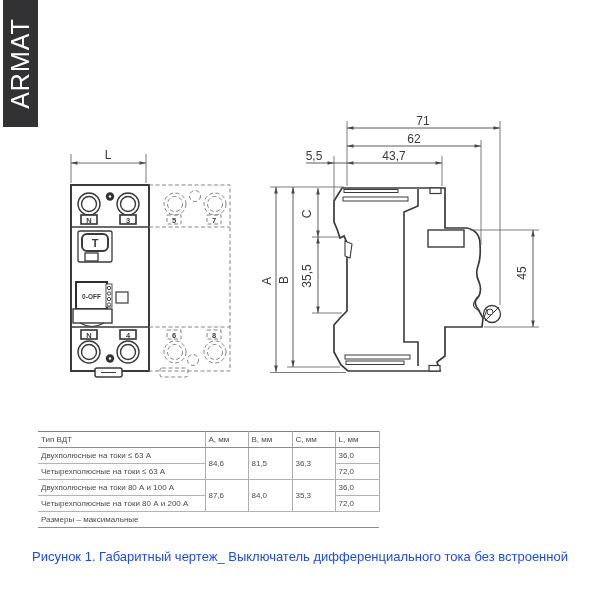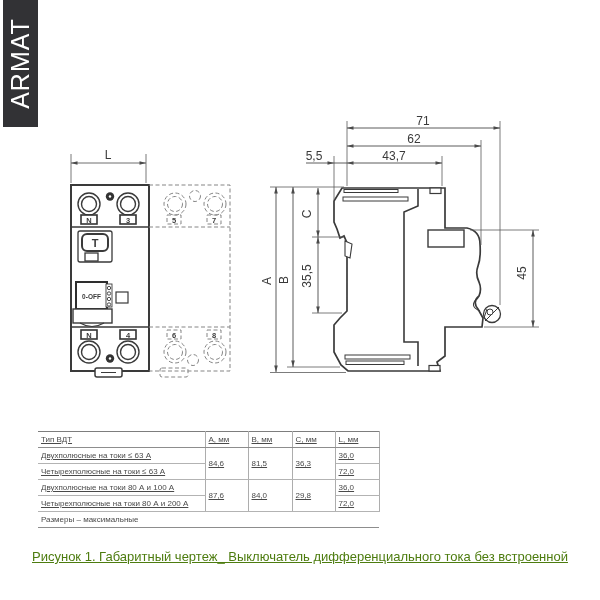--- a/index.html
+++ b/index.html
@@ -14,25 +14,25 @@
   #logo{position:absolute;left:57px;top:20px;}
   
   #drawing{position:absolute;left:0;top:95px;}
   
   #dim-table{position:absolute;left:38px;top:431px;width:341px;border-collapse:collapse;
              font-size:8px;color:#4a4a4a;table-layout:fixed;}
   #dim-table th,#dim-table td{font-weight:normal;text-align:left;padding:2px 3px;height:11px;
              overflow:hidden;white-space:nowrap;}
   #dim-table tr.hdr th{border-top:1px solid #7d7d7d;border-bottom:1px solid #8d8d8d;}
   #dim-table td{border-bottom:1px solid #b3b3b3;}
-  #dim-table .vline{border-right:1px solid #adadad;text-decoration:underline;}
+  #dim-table .vline{border-right:1px solid #adadad;}
   #dim-table tr.note td{border-right:none;border-bottom:1px solid #8d8d8d;}
   
   #caption{position:absolute;left:10px;top:548px;width:580px;text-align:center;
-           font-size:13px;line-height:17px;color:#4d7c0f;text-decoration:underline;}
+           font-size:13px;line-height:17px;color:#1d4ed8;}
   svg text{font-family:"Liberation Sans",sans-serif;fill:#3a3a3a;}
   .dimtxt{font-size:12px;}
   .smallbold{font-size:7.5px;font-weight:bold;}
 </style>
 </head>
 <body>
 
 <div id="page">
 
   <div id="brandbar">
@@ -243,21 +243,21 @@
       <td class="vline">36,0</td>
     </tr>
     <tr>
       <td class="vline">Четырехполюсные на токи ≤ 63 А</td>
       <td class="vline">72,0</td>
     </tr>
     <tr>
       <td class="vline">Двухполюсные на токи 80 А и 100 А</td>
       <td class="vline" rowspan="2">87,6</td>
       <td class="vline" rowspan="2">84,0</td>
-      <td class="vline" rowspan="2">29,8</td>
+      <td class="vline" rowspan="2">35,3</td>
       <td class="vline">36,0</td>
     </tr>
     <tr>
       <td class="vline">Четырехполюсные на токи 80 А и 200 А</td>
       <td class="vline">72,0</td>
     </tr>
     <tr class="note">
       <td colspan="5">Размеры – максимальные</td>
     </tr>
   </tbody>

